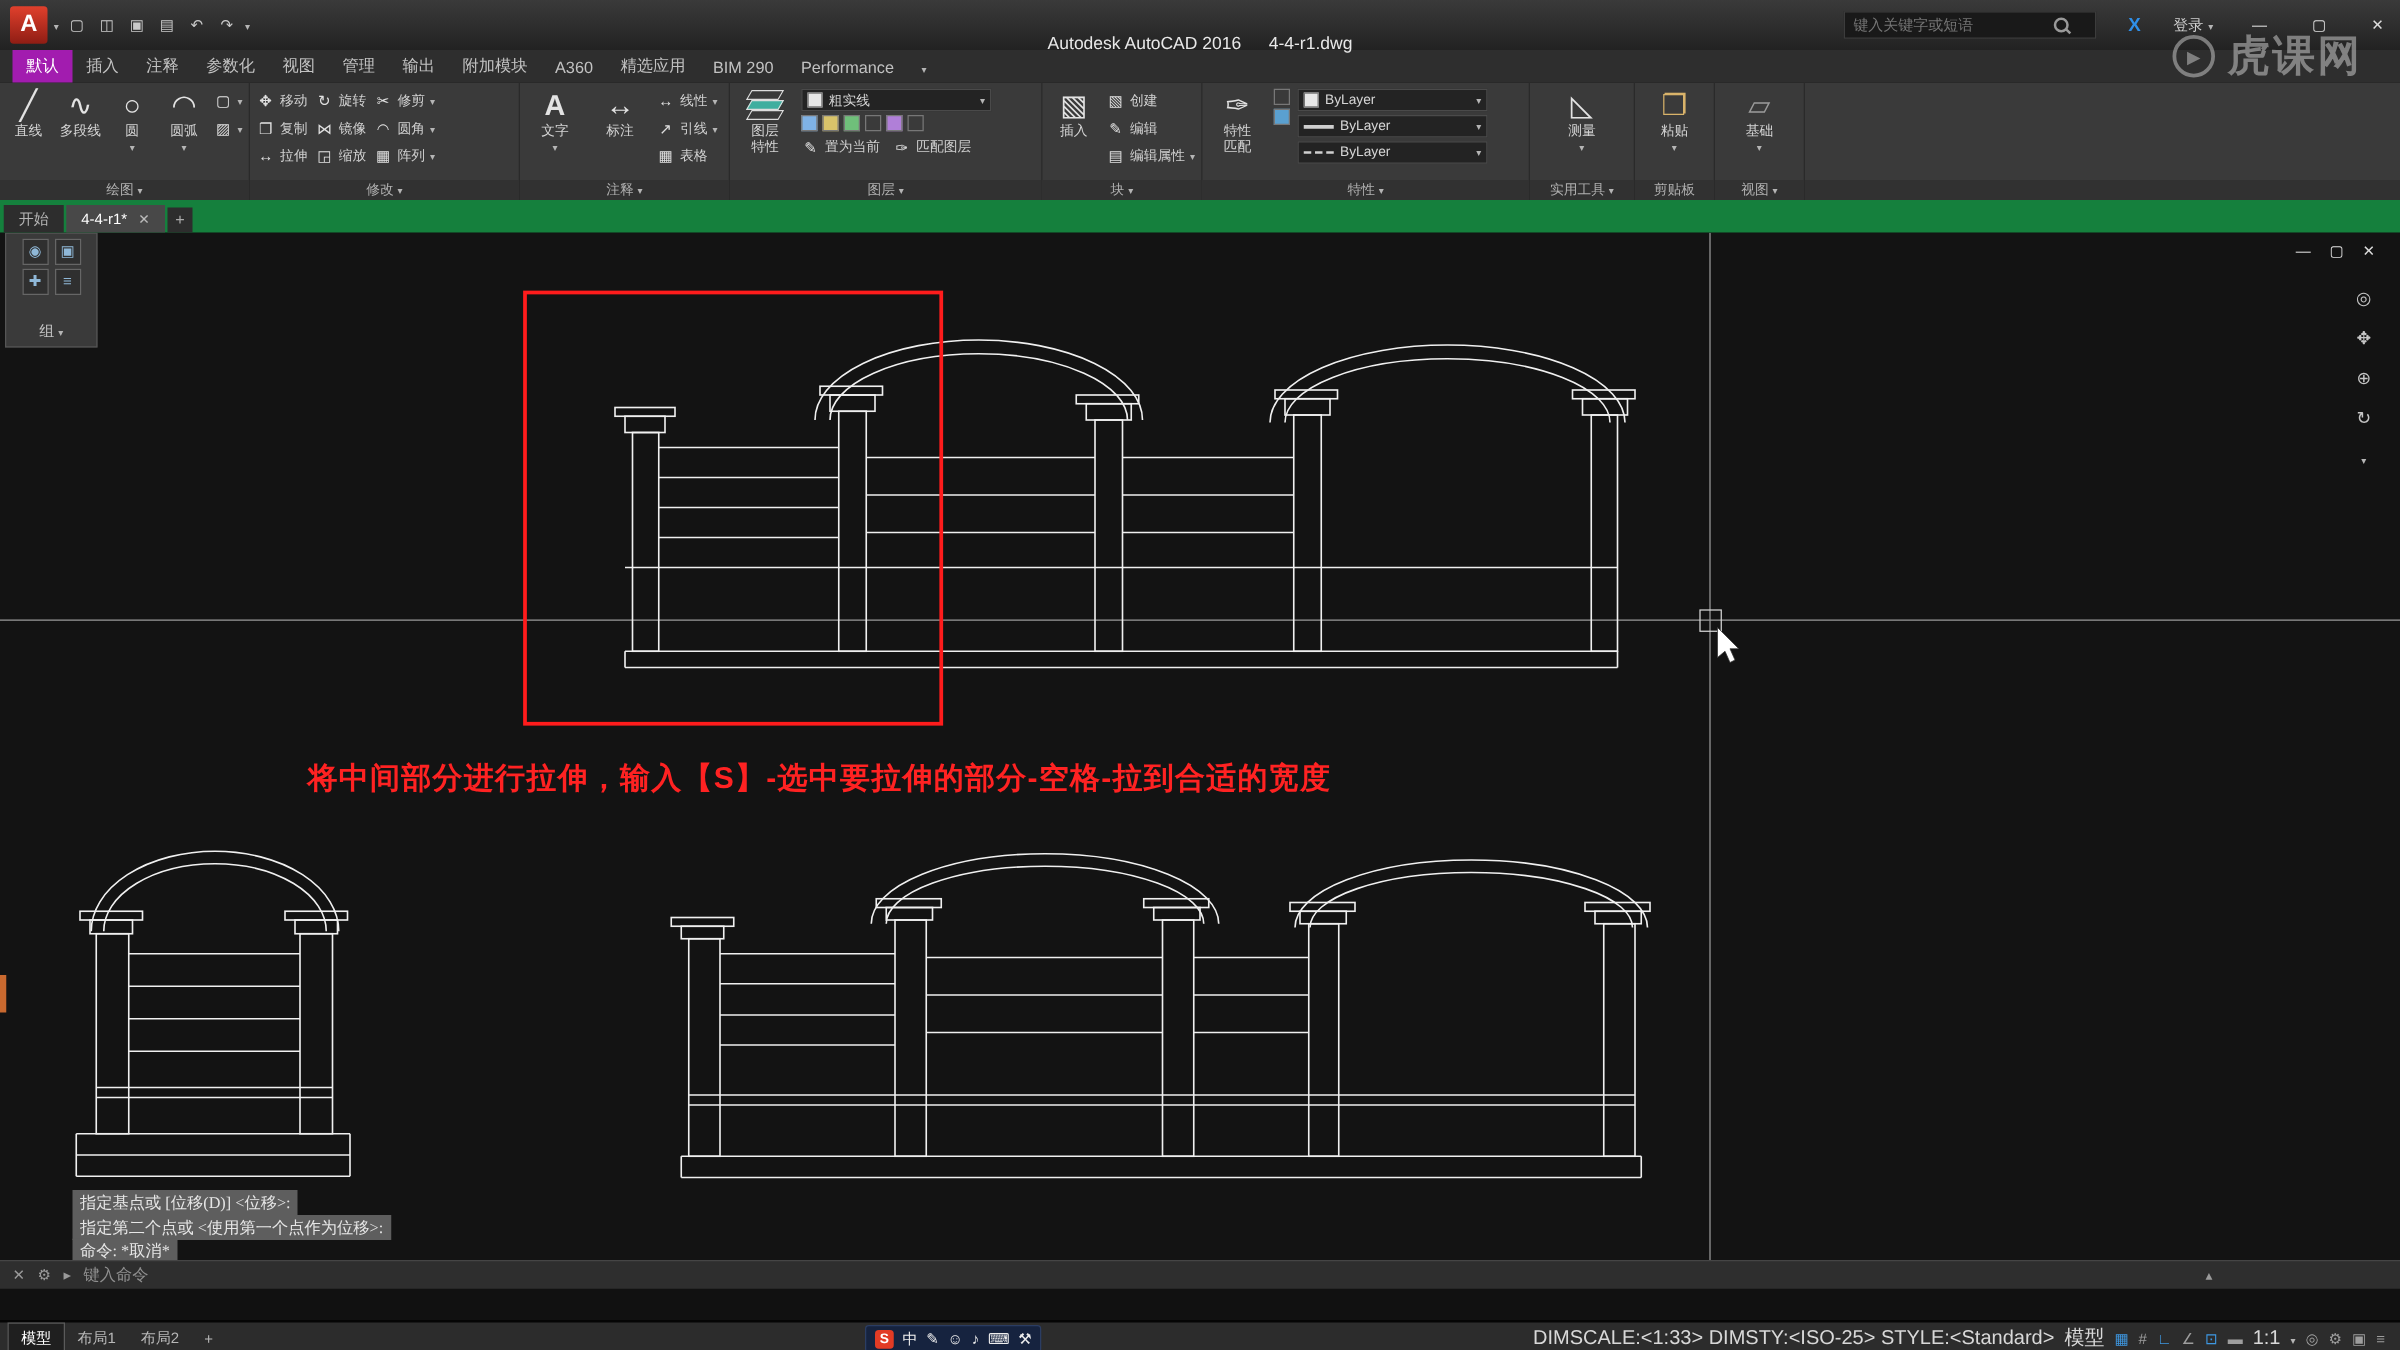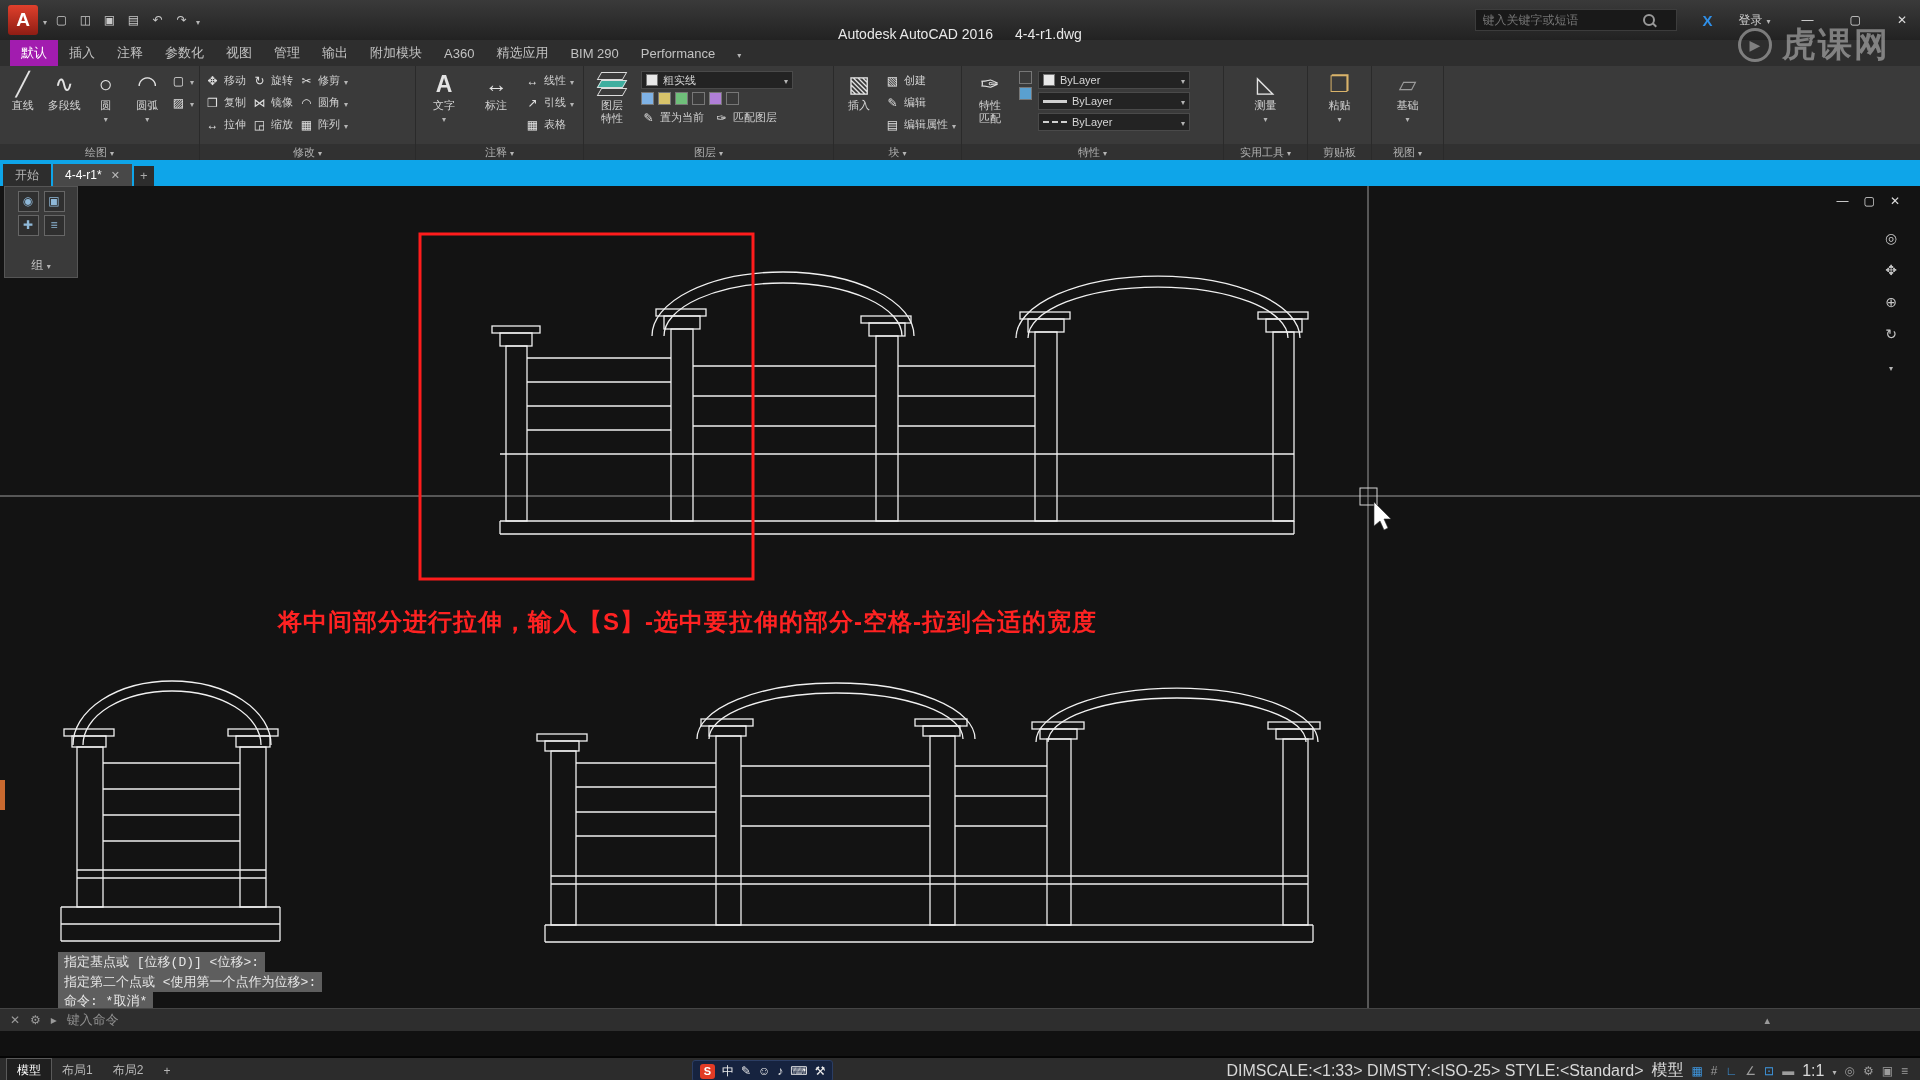--- a/index.html
+++ b/index.html
@@ -42,31 +42,31 @@
   .lwline{width:24px;height:3px;background:#cfcfcf;}
   .ltline{width:24px;border-top:2px dashed #cfcfcf;}
   .layers-icon{width:26px;height:24px;position:relative;}
   .layers-icon i{position:absolute;left:0;width:24px;height:6px;border:1px solid #ddd;transform:skewX(-30deg);}
   .layers-icon i:nth-child(1){top:0;}
   .layers-icon i:nth-child(2){top:8px;background:#3fae9f;}
   .layers-icon i:nth-child(3){top:16px;}
   .ltool{width:11px;height:11px;border:1px solid #777;display:inline-block;}
 
   
-  .filetabs{position:absolute;top:160px;left:0;width:100%;height:26px;background:#0ea5e9;display:flex;align-items:flex-end;padding-left:3px;box-sizing:border-box;gap:2px;z-index:17;}
+  .filetabs{position:absolute;top:160px;left:0;width:100%;height:26px;background:#15803d;display:flex;align-items:flex-end;padding-left:3px;box-sizing:border-box;gap:2px;z-index:17;}
   .ftab{height:22px;display:flex;align-items:center;padding:0 12px;font-size:12px;background:#2d2d2d;color:#b5b5b5;gap:9px;}
   .ftab.active{background:#484848;color:#fff;}
   .ftab .fx{color:#bbb;font-size:11px;}
   .fplus{width:20px;height:20px;background:#2d2d2d;color:#aaa;text-align:center;line-height:20px;font-size:13px;}
 
   
   .canvas{position:absolute;top:186px;left:0;width:1920px;height:822px;background:#131313;overflow:hidden;}
   svg.draw{position:absolute;left:0;top:0;}
-  .note{position:absolute;left:278px;top:420px;color:#ff2222;font-size:24px;font-weight:bold;letter-spacing:1px;white-space:nowrap;}
-  .hist{position:absolute;left:58px;background:#5e5e5e;color:#e6e6e6;font-family:Liberation Mono, monospace;font-size:13px;padding:1px 6px;white-space:nowrap;}
+  .note{position:absolute;left:246px;top:420px;color:#ff2222;font-size:24px;font-weight:bold;letter-spacing:1px;white-space:nowrap;}
+  .hist{position:absolute;left:58px;background:#5e5e5e;color:#e6e6e6;font-family:Liberation Serif, serif;font-size:13px;padding:1px 6px;white-space:nowrap;}
   .grouppanel{position:absolute;left:4px;top:0;width:74px;height:92px;background:#3a3a3a;border:1px solid #555;display:flex;flex-direction:column;align-items:center;gap:3px;padding-top:4px;box-sizing:border-box;}
   .gp-row{display:flex;gap:5px;}
   .gp-ic{width:19px;height:19px;border:1px solid #666;background:#2f2f2f;color:#8fb8d8;font-size:12px;text-align:center;line-height:18px;}
   .gp-label{margin-top:auto;margin-bottom:3px;color:#c5c5c5;font-size:12px;}
   .canvas-controls{position:absolute;right:20px;top:8px;display:flex;gap:15px;color:#ddd;font-size:12px;}
   .navbar{position:absolute;left:1878px;top:44px;width:26px;display:flex;flex-direction:column;gap:16px;align-items:center;color:#c5c5c5;font-size:14px;}
   .orange-mark{position:absolute;left:0;top:594px;width:5px;height:30px;background:#c9692f;}
 
   
   .cmdbar{position:absolute;top:1008px;left:0;width:100%;height:23px;background:#2e2e2e;border-top:1px solid #454545;display:flex;align-items:center;gap:10px;padding:0 10px;box-sizing:border-box;z-index:16;}

